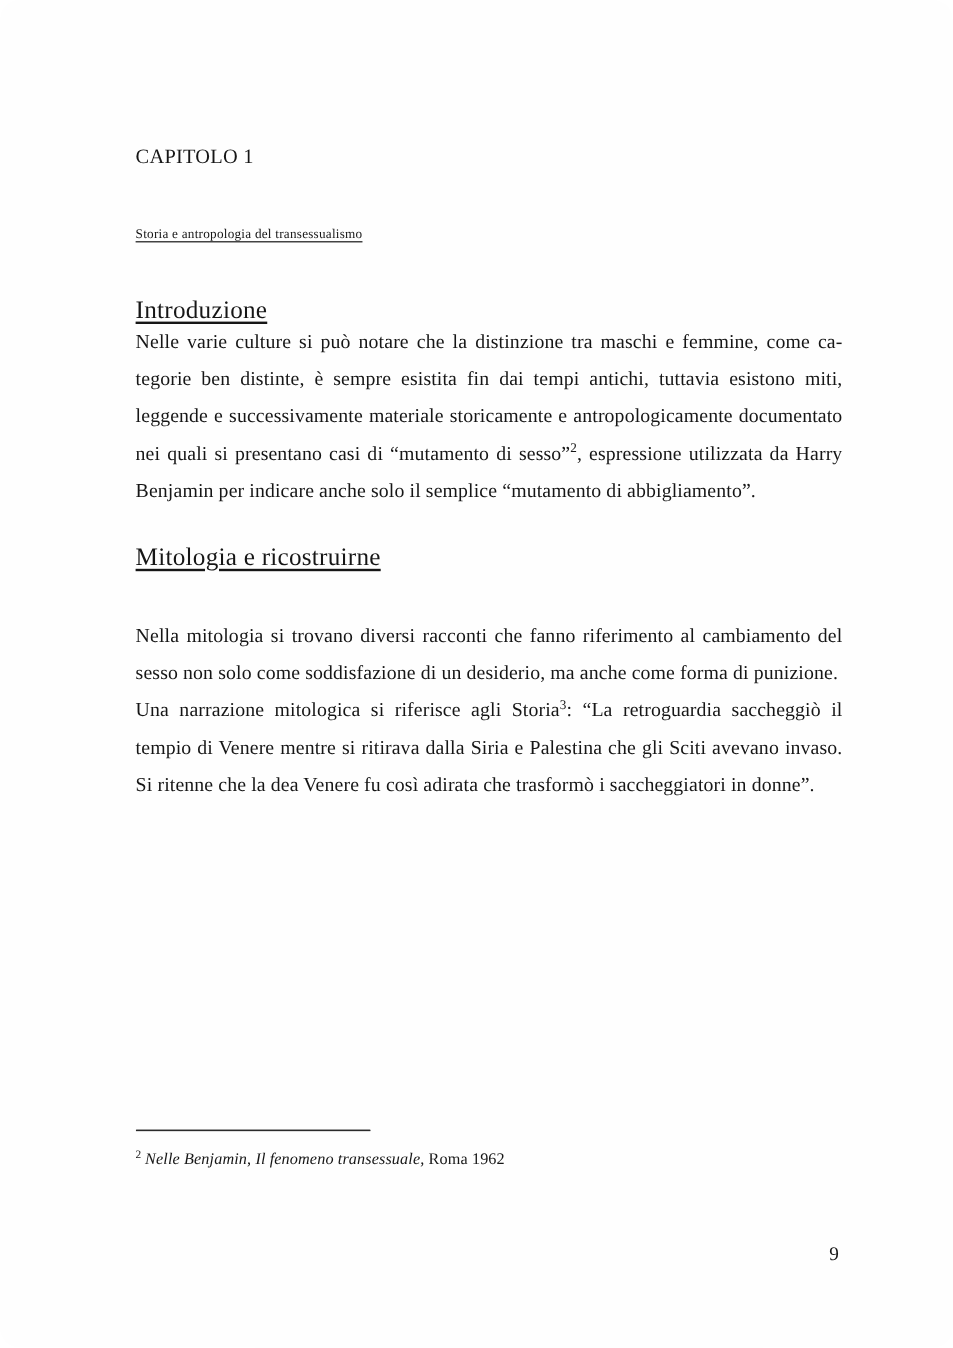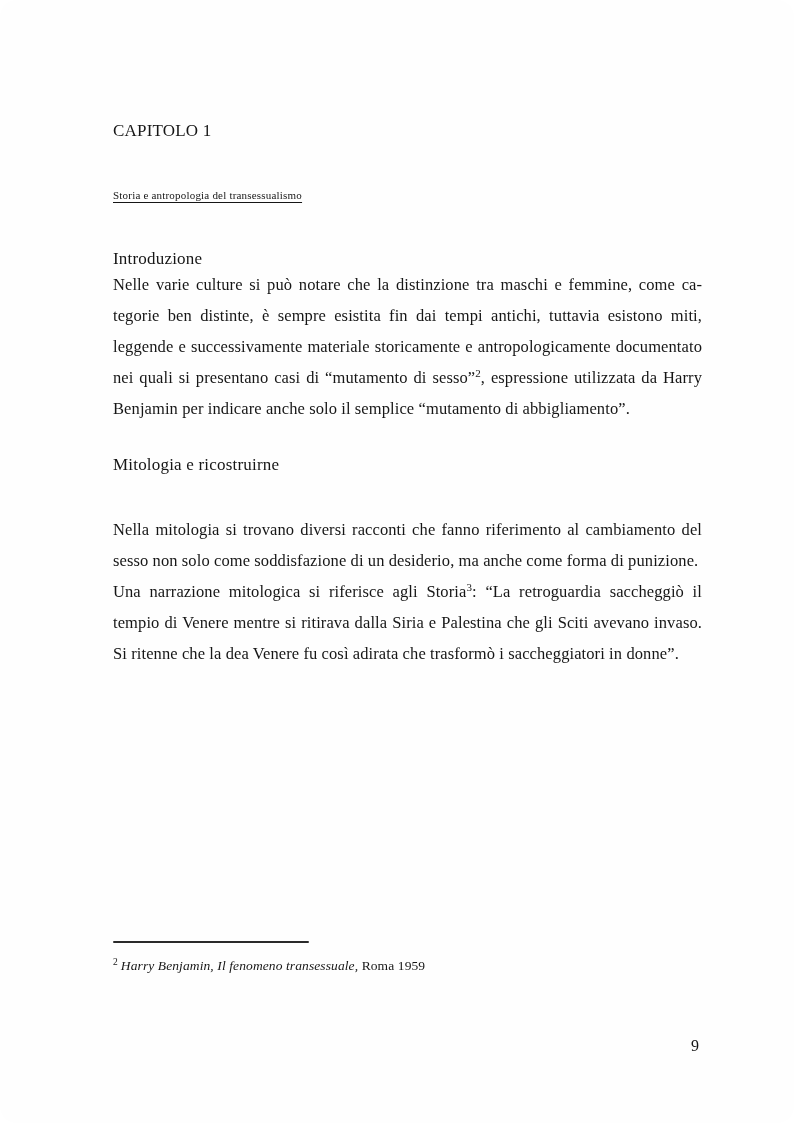--- a/index.html
+++ b/index.html
@@ -29,23 +29,24 @@
   .doc-title {
     margin-top: 43px;
     font-size: 11px;
     line-height: 22px;
     font-weight: normal;
     text-decoration: underline;
     text-underline-offset: 3px;
     letter-spacing: 0.2px;
   }
   .section-heading {
-    font-size: 17px;
+    font-size: 21px;
     line-height: 21px;
     font-weight: normal;
+    text-decoration: underline;
     text-underline-offset: 3px;
     letter-spacing: 0.2px;
   }
   .section-heading.intro { margin-top: 42px; }
   .section-heading.myth { margin-top: 30px; }
   p.body {
     font-size: 16.5px;
     line-height: 31px;
     text-align: justify;
     letter-spacing: 0.1px;
@@ -104,18 +105,18 @@
 
     <p class="body after-myth">Nella mitologia si trovano diversi racconti che fanno riferimento al cambiamento del sesso non solo come soddisfazione di un desiderio, ma anche come forma di punizione.</p>
 
     <p class="body"><span>Una narrazione mitologica si riferisce agli Storia</span><sup class="fnref">3</sup><span>: “La retroguardia saccheggiò il tempio di Venere mentre si ritirava dalla Siria e Palestina che gli Sciti avevano in­vaso. Si ritenne che la dea Venere fu così adirata che trasformò i saccheggiatori in donne”.</span></p>
 
   </div>
 
   <div class="footnotes">
     <div class="fn-rule"></div>
 
-    <p class="fn"><sup class="fnref">2</sup><span class="italic">Harry Benjamin, Il fenomeno transessuale,</span><span> Roma 1959</span></p>
+    <p class="fn"><sup class="fnref">2</sup><span class="italic">Nelle Benjamin, Il fenomeno transessuale,</span><span> Roma 1962</span></p>
 
   </div>
 
   <div class="page-number">9</div>
 </div>
 
 </body></html>

